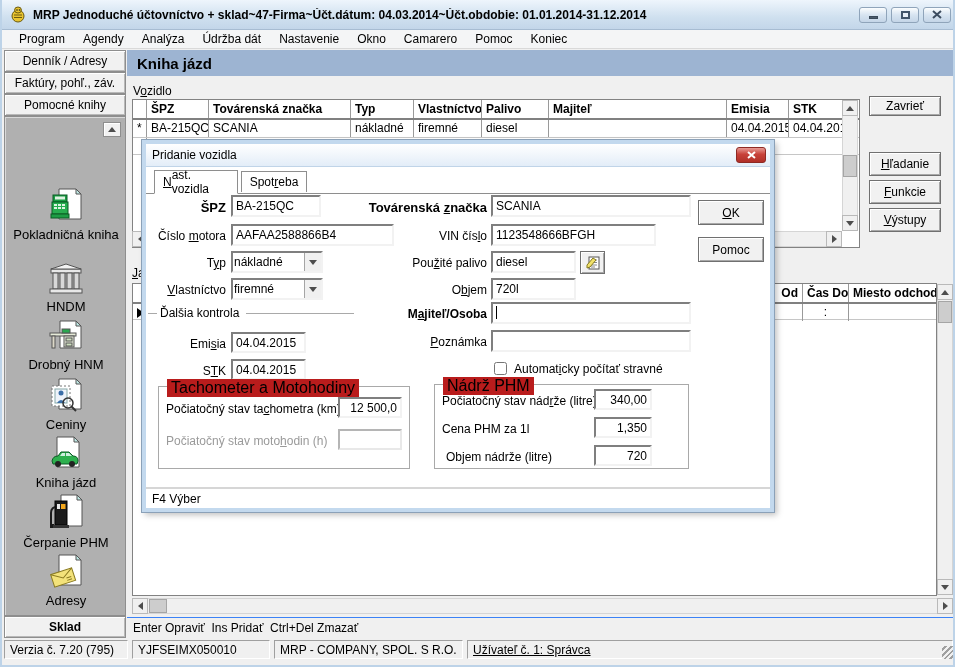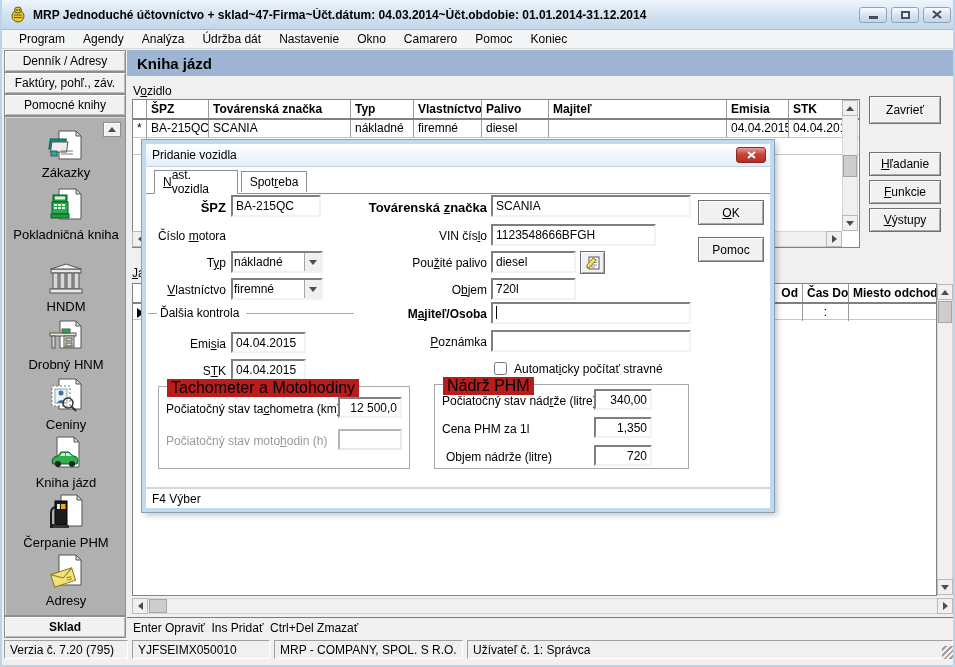--- a/index.html
+++ b/index.html
@@ -145,31 +145,20 @@
 
   <div class="side-tab" style="top:50px;">Denník / Adresy</div>
   <div class="side-tab" style="top:72px;">Faktúry, pohľ., záv.</div>
   <div class="side-tab" style="top:94px;">Pomocné knihy</div>
 
   <div class="icon-panel">
     <div class="scrollup-btn">
         <div class="tri-up"></div>
       </div>
 
-    <div class="panel-item" style="top:10px;">
-      <svg class="icn" width="38" height="36" viewBox="0 0 38 36">
-        <path d="M12 4 h17 l5 5 v23 h-22 z" fill="#fff" stroke="#555"></path>
-          <path d="M29 4 l5 5 h-5 z" fill="#bfe8e4" stroke="#555"></path>
-        <rect x="5" y="12" width="16" height="10" fill="#0f8f86" stroke="#063" transform="skewX(-8)"></rect>
-        <rect x="7" y="15" width="16" height="10" fill="#eee" stroke="#555" transform="skewX(-8)"></rect>
-        <rect x="4" y="24" width="6" height="5" fill="#0fb0a6" stroke="#555"></rect>
-        <path d="M14 24 h12 M14 27 h12" stroke="#777"></path>
-      </svg>
-      <span>Zákazky</span>
-    </div>
 
     <div class="panel-item" style="top:70px;">
       <svg class="icn" width="38" height="38" viewBox="0 0 38 38">
         <path d="M12 2 h17 l5 5 v25 h-22 z" fill="#fff" stroke="#555"></path>
           <path d="M29 2 l5 5 h-5 z" fill="#bfe8e4" stroke="#555"></path>
         <rect x="6" y="8" width="14" height="7" fill="#1c9c44" stroke="#0a5c24"></rect>
         <rect x="8" y="9.5" width="10" height="3" fill="#dff3e2"></rect>
         <rect x="5" y="15" width="16" height="12" fill="#26ad4f" stroke="#0a5c24"></rect>
         <g fill="#dff3e2">
             <rect x="7" y="17" width="3" height="2"></rect>
@@ -314,21 +303,21 @@
   <div class="sb" style="left:130px; top:231px; width:710px; height:16px;">
     <div class="sb-btn" style="left:-1px; top:-1px;">
         <div class="tri-left"></div>
       </div>
     <div class="sb-thumb" style="left:16px; top:0; width:18px; height:14px;"></div>
     <div class="sb-btn" style="right:-1px; top:-1px;">
         <div class="tri-right"></div>
       </div>
   </div>
 
-  <div class="btn" style="left:867px; top:96px; width:72px; height:28px;text-align:center;">Zavrieť</div>
+  <div class="btn" style="left:867px; top:96px; width:72px; height:20px;text-align:center;">Zavrieť</div>
   <div class="btn" style="left:867px; top:152px; width:72px; height:24px;"><u>H</u>ľadanie</div>
   <div class="btn" style="left:867px; top:180px; width:72px; height:24px;"><u>F</u>unkcie</div>
   <div class="btn" style="left:867px; top:208px; width:72px; height:24px;"><u>V</u>ýstupy</div>
 
   <div class="section-label" style="left:130px; top:266px;"><u>J</u>azdy</div>
 
   <div class="grid" style="left:130px; top:283px; width:805px; height:313px;">
     <div class="grid-head">
       <div class="gcell" style="width:14px;"></div>
       <div class="gcell" style="width:628px;"></div>
@@ -381,20 +370,21 @@
     <div class="tab" style="left:95px; width:66px;">Spot<u>r</u>eba</div>
     <div class="tab-line"></div>
 
     <div class="dlbl" style="left:0px; top:56px; width:80px; font-weight:bold; font-size:13px;">ŠPZ</div>
     <input class="in3d" style="left: 85px; top: 51px; width: 90px; height: 22px;" value="BA-215QC">
     <div class="dlbl" style="left:205px; top:56px; width:136px; font-weight:bold; font-size:13px;">Továrenská <u>z</u>načka</div>
     <input class="in3d" style="left: 345px; top: 51px; width: 200px; height: 22px;" value="SCANIA">
     <div class="btn" style="left:552px; top:56px; width:66px; height:25px;"><u>O</u>K</div>
 
     <div class="dlbl" style="left:0px; top:85px; width:80px;">Číslo <u>m</u>otora</div>
+    <input class="in3d" style="left: 85px; top: 80px; width: 163px; height: 22px;" value="AAFAA2588866B4">
     <div class="dlbl" style="left:245px; top:85px; width:96px;">VIN čís<u>l</u>o</div>
     <input class="in3d" style="left: 345px; top: 80px; width: 165px; height: 22px;" value="1123548666BFGH">
     <div class="btn" style="left:552px; top:93px; width:66px; height:25px;">Pomoc</div>
 
     <div class="dlbl" style="left:0px; top:112px; width:80px;">T<u>y</u>p</div>
     <div class="in3d combo" style="left:85px; top:107px; width:92px; height:22px; padding:0;">
       <span class="val">nákladné</span>
       <span class="combo-btn">
           <span class="tri-down"></span>
         </span>
@@ -458,17 +448,17 @@
       <span>F4 Výber</span>
     </div>
   </div>
 
   <div class="hintbar">Enter Opraviť  Ins Pridať  Ctrl+Del Zmazať</div>
 
   <div class="statusbar">
     <div class="status-seg" style="left:2px; width:124px;">Verzia č. 7.20 (795)</div>
     <div class="status-seg" style="left:130px; width:138px;">YJFSEIMX050010</div>
     <div class="status-seg" style="left:272px; width:189px;">MRP - COMPANY, SPOL. S R.O.</div>
-    <div class="status-seg" style="left:465px; width:486px;">Užívateľ č. 1: Správca</div>
+    <div class="status-seg" style="left:465px; width:486px;text-decoration:underline;">Užívateľ č. 1: Správca</div>
     <div class="grip"></div>
   </div>
 
 </div>
 
 </body></html>

